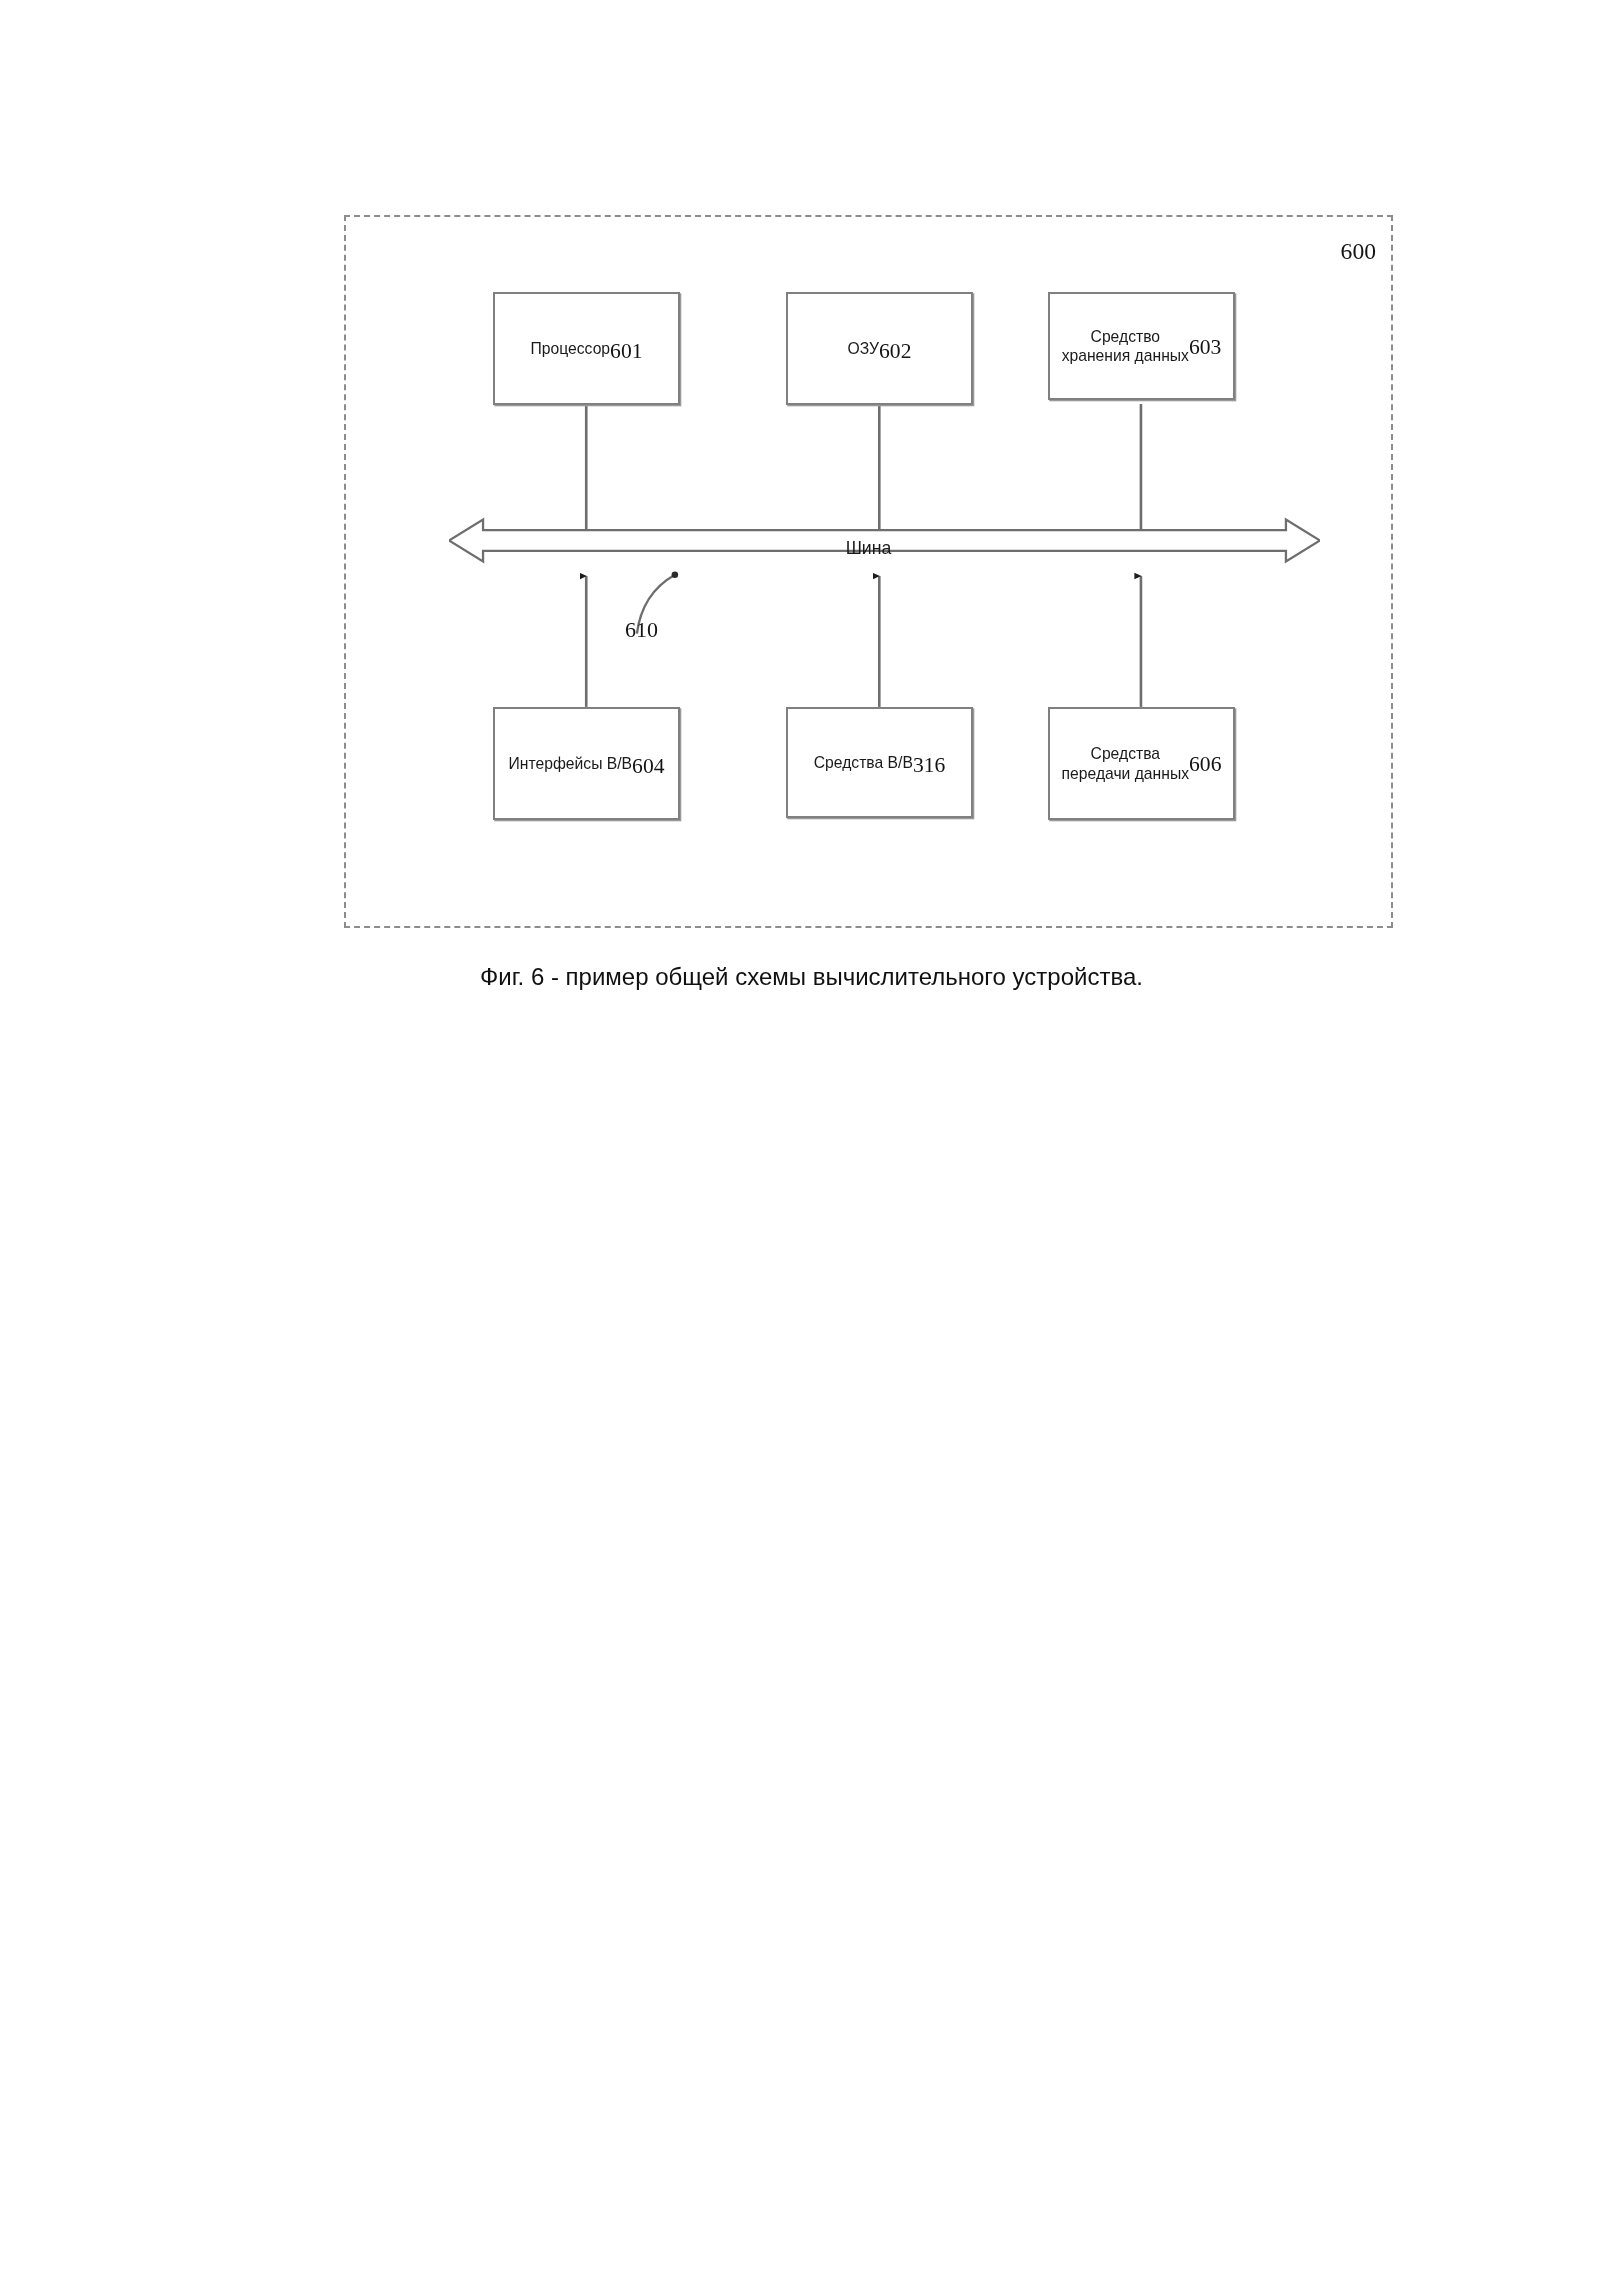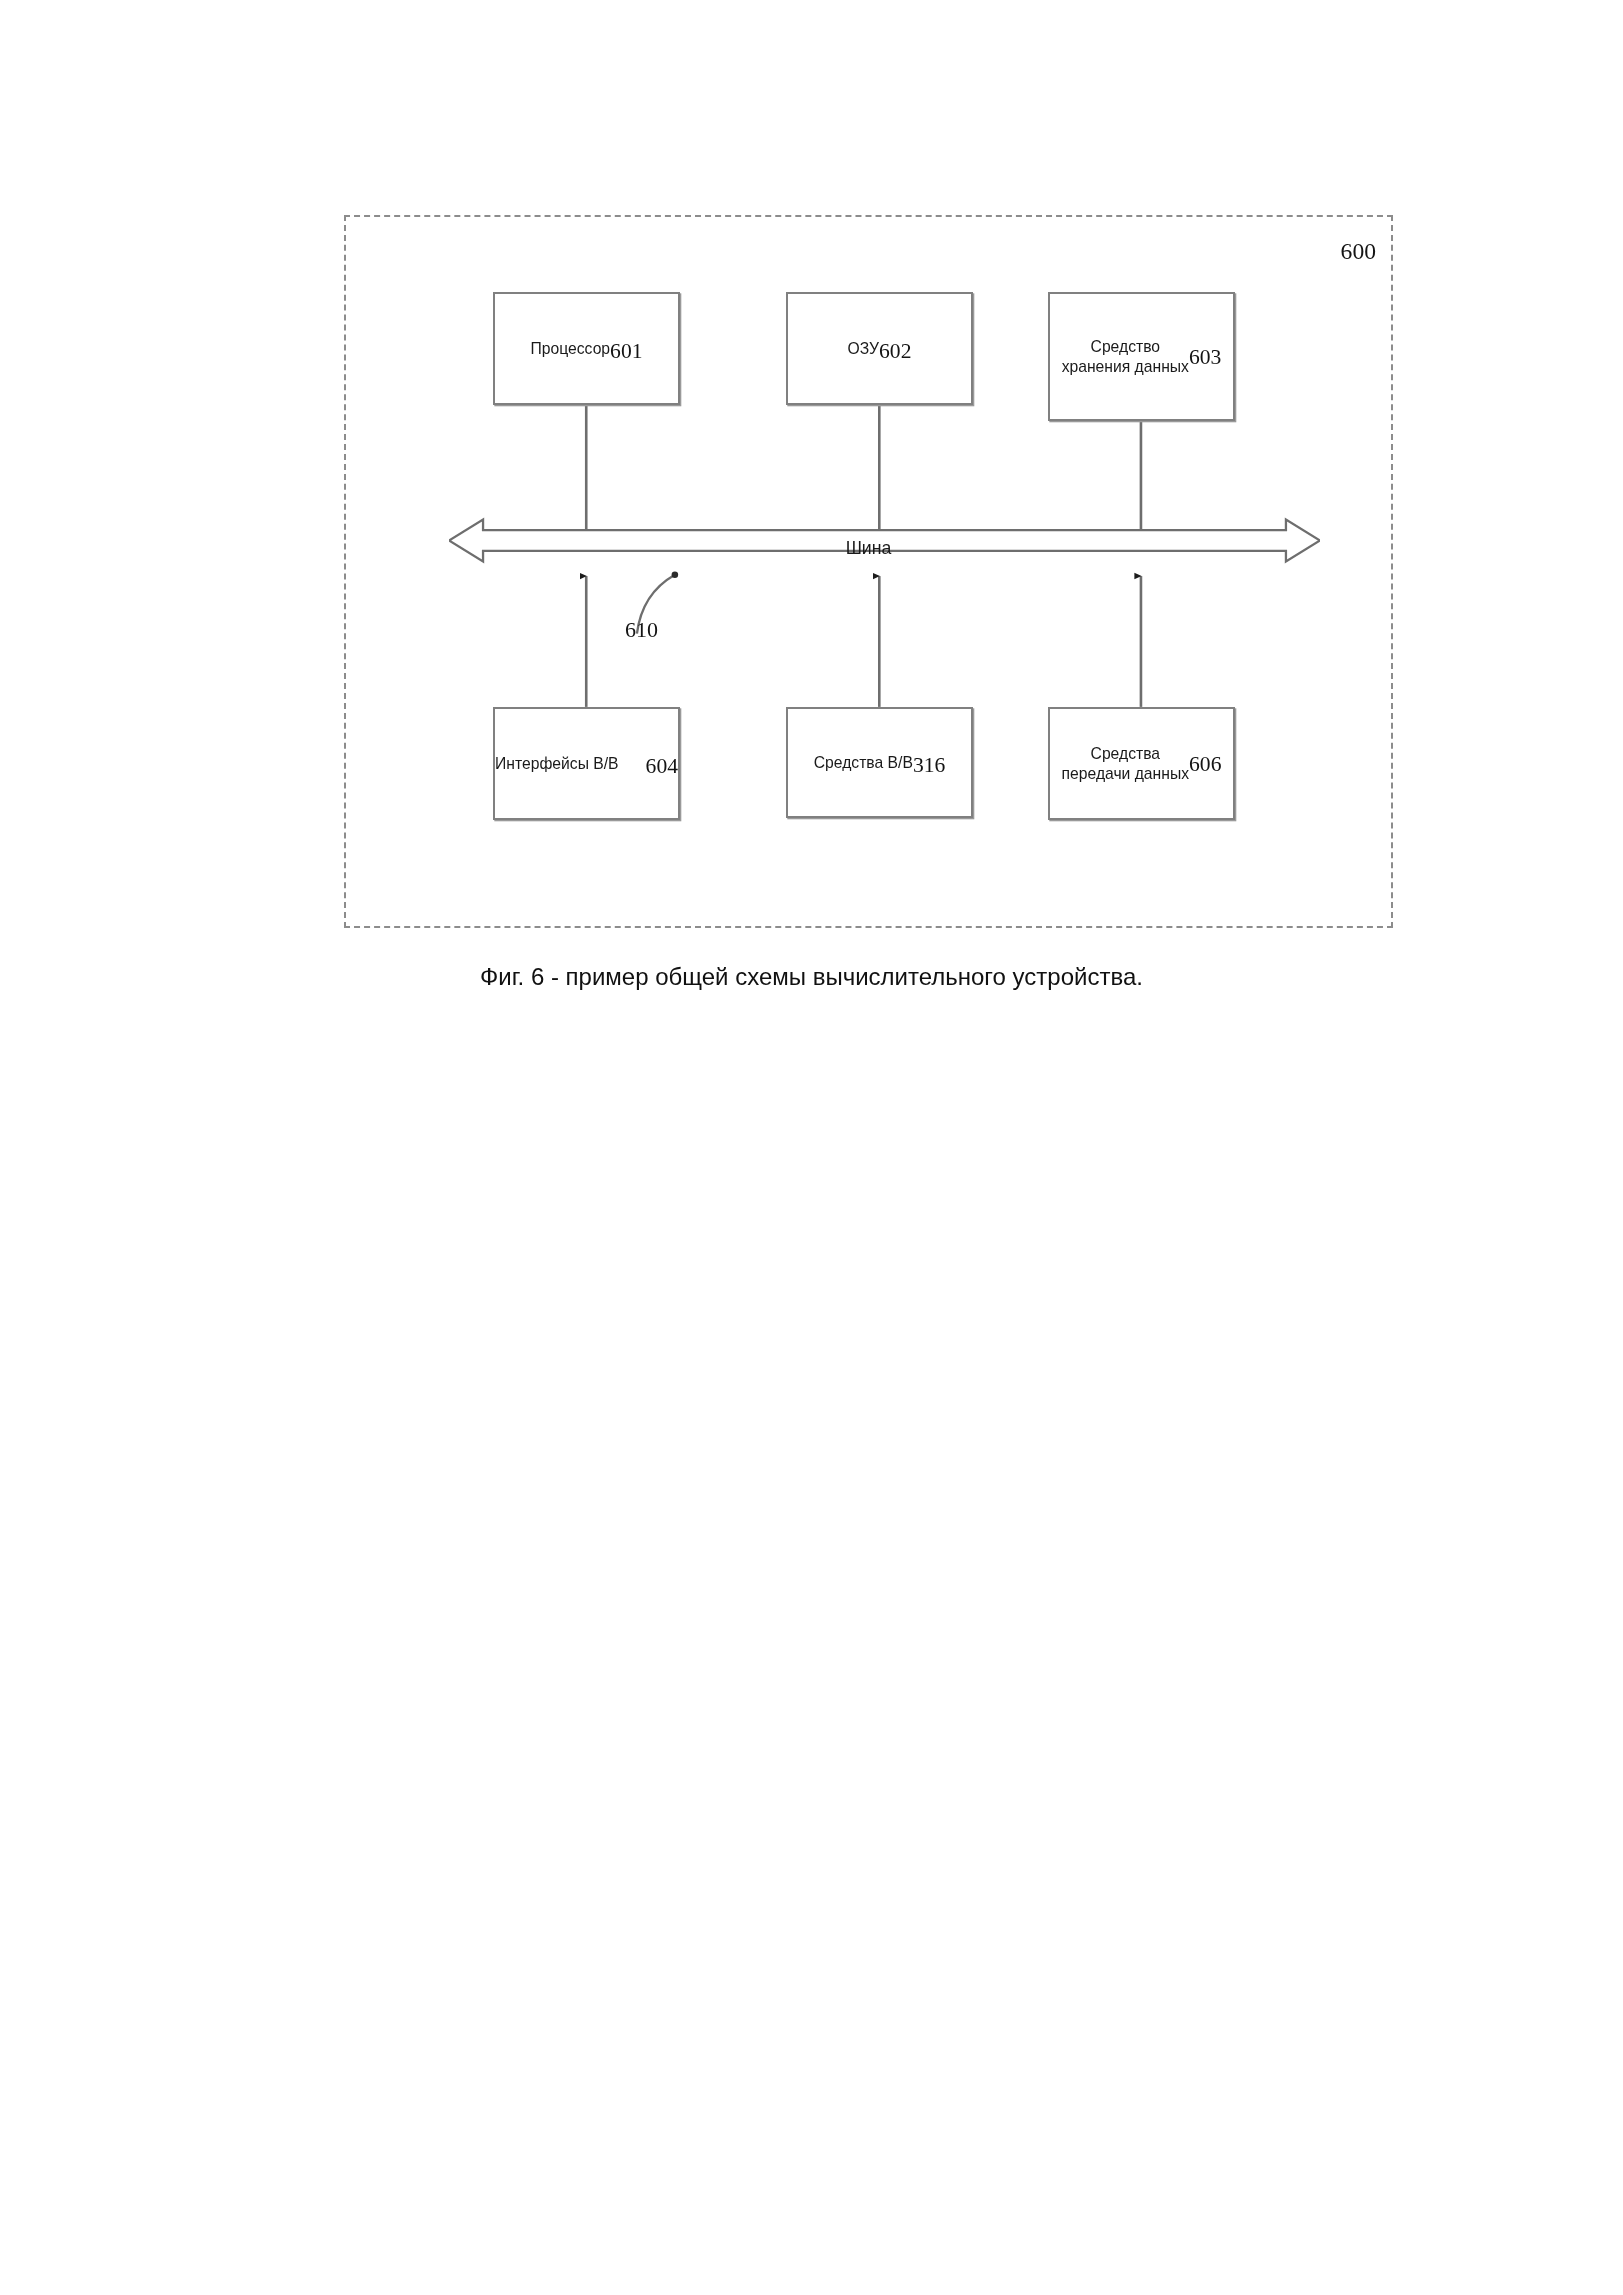--- a/index.html
+++ b/index.html
@@ -78,22 +78,22 @@
     line-height: 1.15;
     margin-top: 5.9px;
     color: #141414;
     font-family: "Liberation Serif", serif;
   }
   .block.two-line .ref { margin-top: 2.6px; }
 
   
   #block-601 { left: 149px;  top: 77px;  width: 187px; height: 113px; }
   #block-602 { left: 442px;  top: 77px;  width: 187px; height: 113px; }
-  #block-603 { left: 704px; top: 77px;  width: 187px; height: 129px; }
-  #block-604 { left: 149px;  top: 492px;  width: 187px; height: 113px; justify-content: space-between; }
+  #block-603 { left: 704px; top: 77px;  width: 187px; height: 108px; }
+  #block-604 { left: 149px;  top: 492px;  width: 187px; height: 113px; }
   #block-605 { left: 442px;  top: 492px;  width: 187px; height: 111px; }
   #block-606 { left: 704px; top: 492px;  width: 187px; height: 113px; }
 
   
   #bus-wrap {
     position: absolute;
     left: 105px;
     top: 302px;
     width: 871px;
     height: 47px;

